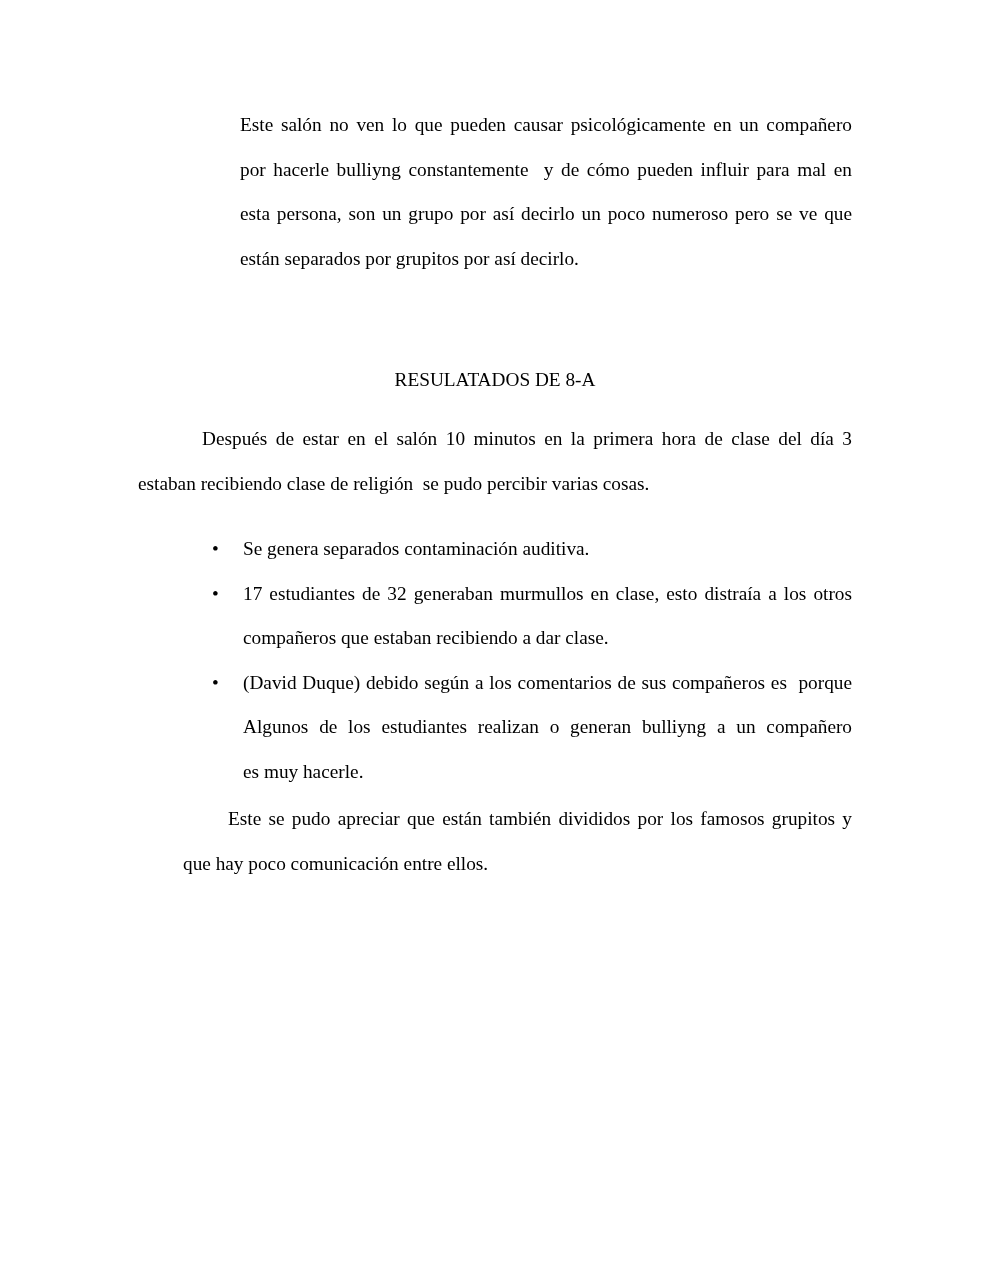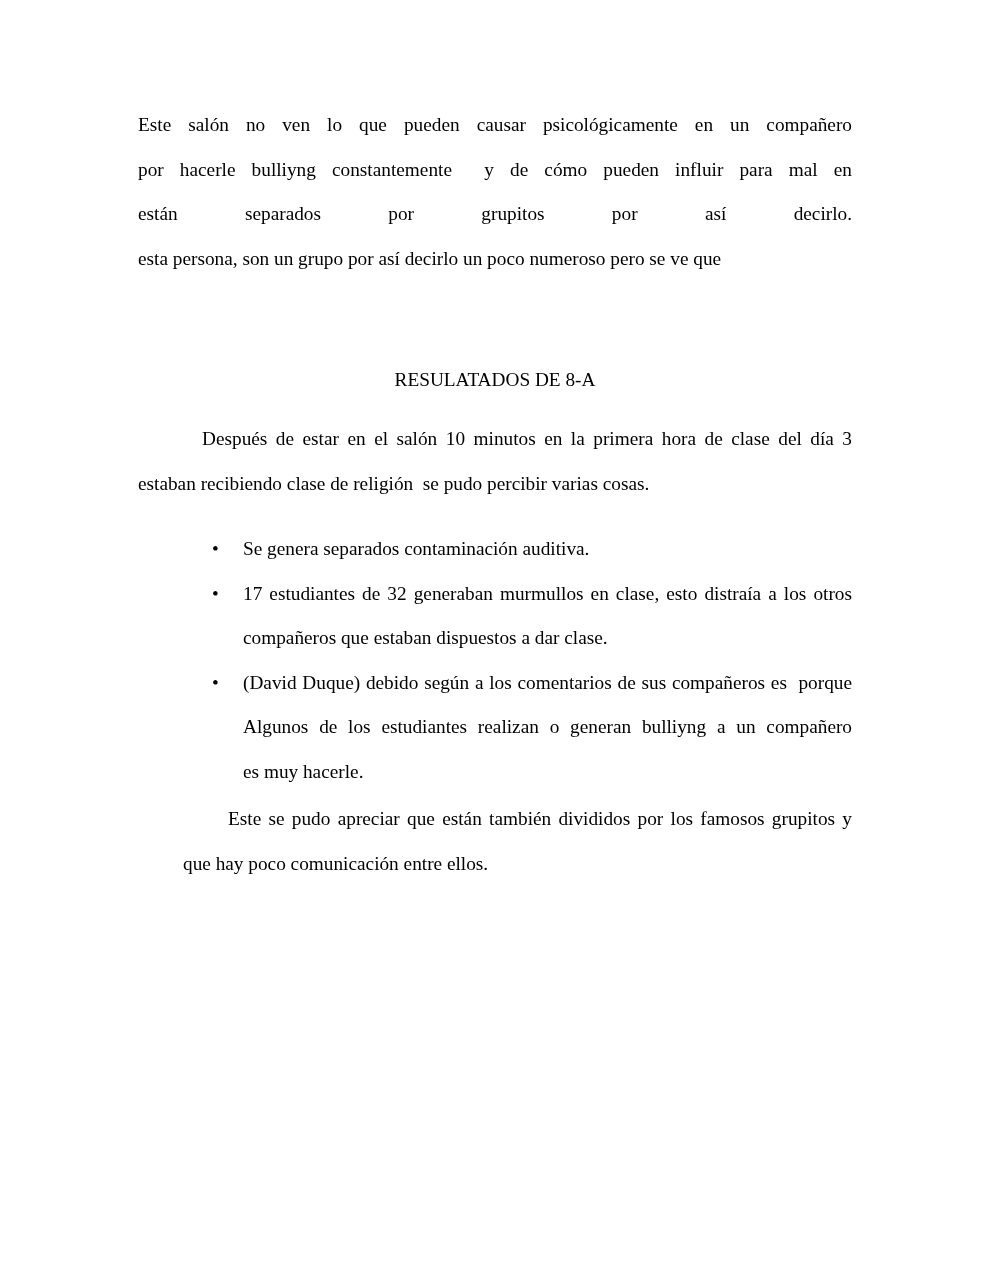--- a/index.html
+++ b/index.html
@@ -23,20 +23,21 @@
   }
   .line {
     white-space: nowrap;
     text-align-last: justify;
   }
   .para .line:last-child,
   .bullet-item .line:last-child {
     text-align-last: left;
   }
   .para-intro {
+    margin-left: 102px;
   }
   .heading {
     margin: 77px 0 0 0;
     font-size: 19.3px;
     line-height: 44.5px;
     font-weight: normal;
     text-align: center;
   }
   .para-observation {
     margin-top: 14.5px;
@@ -69,40 +70,40 @@
 </style>
 </head>
 <body>
 
 <div class="page">
   <div class="content">
 
     <div class="para para-intro">
         <div class="line">Este salón no ven lo que pueden causar psicológicamente en un compañero</div>
         <div class="line">por hacerle bulliyng constantemente&nbsp; y de cómo pueden influir para mal en</div>
+        <div class="line">esta persona, son un grupo por así decirlo un poco numeroso pero se ve que</div>
         <div class="line">están separados por grupitos por así decirlo.</div>
-        <div class="line">esta persona, son un grupo por así decirlo un poco numeroso pero se ve que</div>
       </div>
 
     <h1 class="heading">RESULATADOS DE 8-A</h1>
 
     <div class="para para-observation">
         <div class="line">Después de estar en el salón 10 minutos en la primera hora de clase del día 3</div>
         <div class="line">estaban recibiendo clase de religión&nbsp; se pudo percibir varias cosas.</div>
       </div>
 
     <div class="bullet-list">
         <div class="bullet-item">
           <span class="bullet">•</span>
           <div class="line">Se genera separados contaminación auditiva.</div>
         </div>
         <div class="bullet-item">
           <span class="bullet">•</span>
           <div class="line">17 estudiantes de 32 generaban murmullos en clase, esto distraía a los otros</div>
-          <div class="line">compañeros que estaban dispuestos a dar clase.</div>
+          <div class="line">compañeros que estaban recibiendo a dar clase.</div>
         </div>
         <div class="bullet-item">
           <span class="bullet">•</span>
           <div class="line">(David Duque) debido según a los comentarios de sus compañeros es&nbsp; porque</div>
           <div class="line">Algunos de los estudiantes realizan o generan bulliyng a un compañero</div>
           <div class="line">es muy hacerle.</div>
         </div>
       </div>
 
     <div class="para para-closing">

